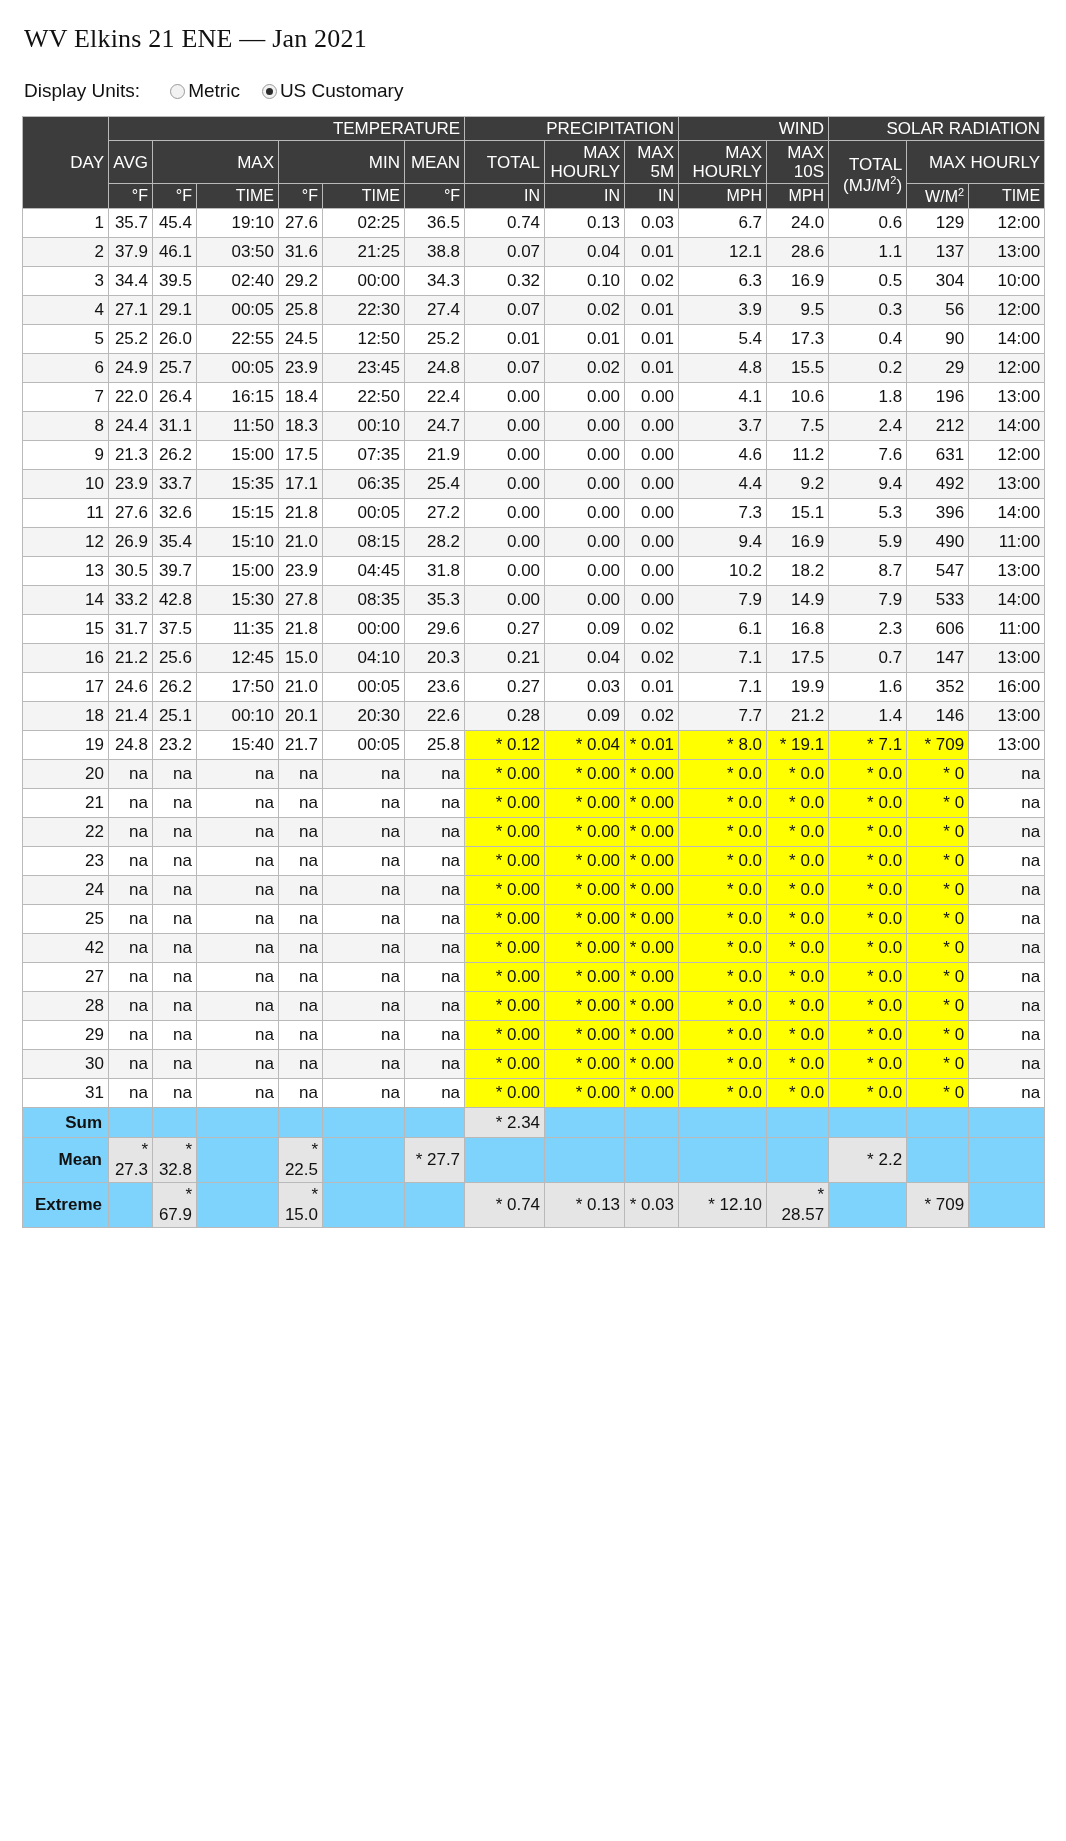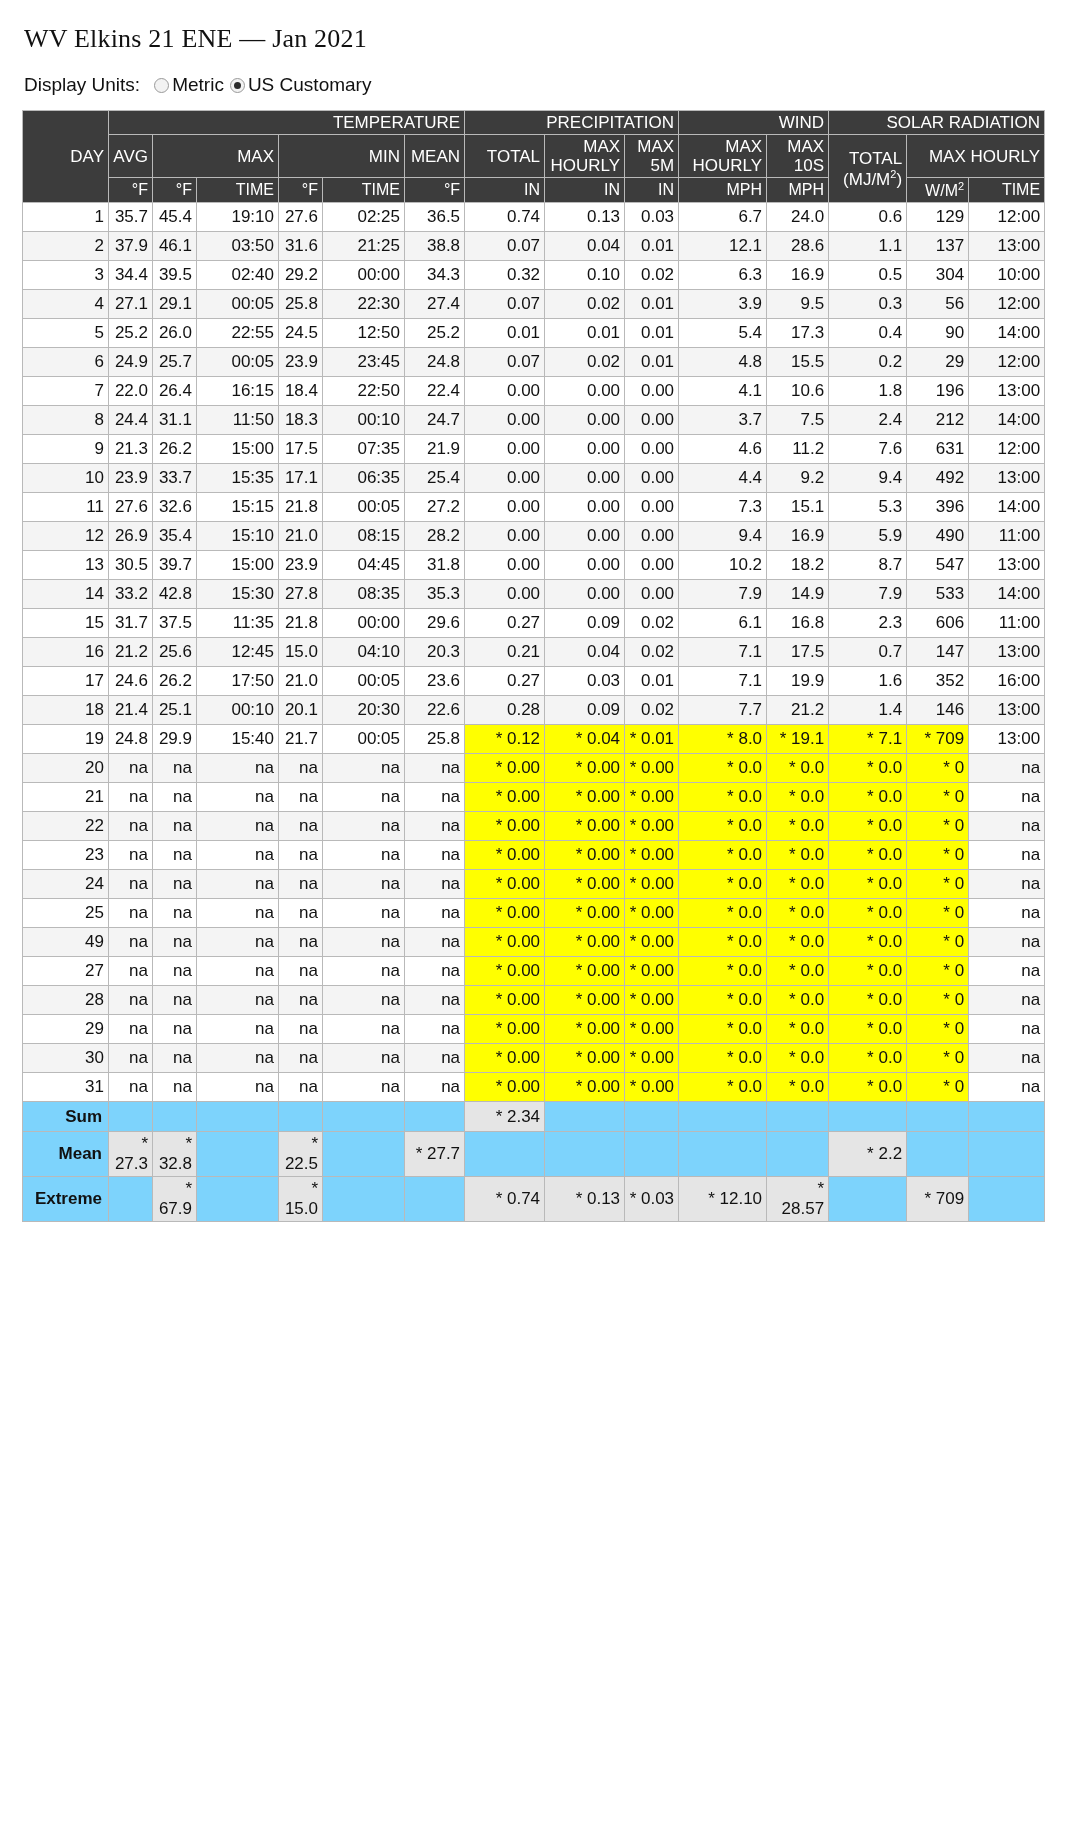--- a/index.html
+++ b/index.html
@@ -16,27 +16,27 @@
   .page {
     padding: 18px 22px 10px 22px;
     box-sizing: border-box;
     width: 1066px;
   }
   h1.title {
     font-family: "Liberation Serif", serif;
     font-size: 26px;
     font-weight: normal;
     color: #111;
-    margin: 6px 0 20px 2px;
+    margin: 6px 0 26px 2px;
     letter-spacing: 0.2px;
   }
   .units-row {
     display: flex;
     align-items: center;
-    gap: 6px;
+    gap: 22px;
     margin: 0 0 14px 2px;
     font-size: 19px;
     color: #111;
   }
   .units-label { margin-right: 8px; }
   .radio-opt {
     display: inline-flex;
     align-items: center;
     gap: 3px;
     cursor: pointer;
@@ -495,21 +495,21 @@
           <td>0.02</td>
           <td>7.7</td>
           <td>21.2</td>
           <td>1.4</td>
           <td>146</td>
           <td>13:00</td>
         </tr>
         <tr>
           <td class="daycol">19</td>
           <td>24.8</td>
-          <td>29.9</td>
+          <td>23.2</td>
           <td>15:40</td>
           <td>21.7</td>
           <td>00:05</td>
           <td>25.8</td>
           <td class="hl">* 0.12</td>
           <td class="hl">* 0.04</td>
           <td class="hl">* 0.01</td>
           <td class="hl">* 8.0</td>
           <td class="hl">* 19.1</td>
           <td class="hl">* 7.1</td>
@@ -612,21 +612,21 @@
           <td class="hl">* 0.00</td>
           <td class="hl">* 0.00</td>
           <td class="hl">* 0.00</td>
           <td class="hl">* 0.0</td>
           <td class="hl">* 0.0</td>
           <td class="hl">* 0.0</td>
           <td class="hl">* 0</td>
           <td>na</td>
         </tr>
         <tr class="alt">
-          <td class="daycol">49</td>
+          <td class="daycol">42</td>
           <td>na</td>
           <td>na</td>
           <td>na</td>
           <td>na</td>
           <td>na</td>
           <td>na</td>
           <td class="hl">* 0.00</td>
           <td class="hl">* 0.00</td>
           <td class="hl">* 0.00</td>
           <td class="hl">* 0.0</td>

